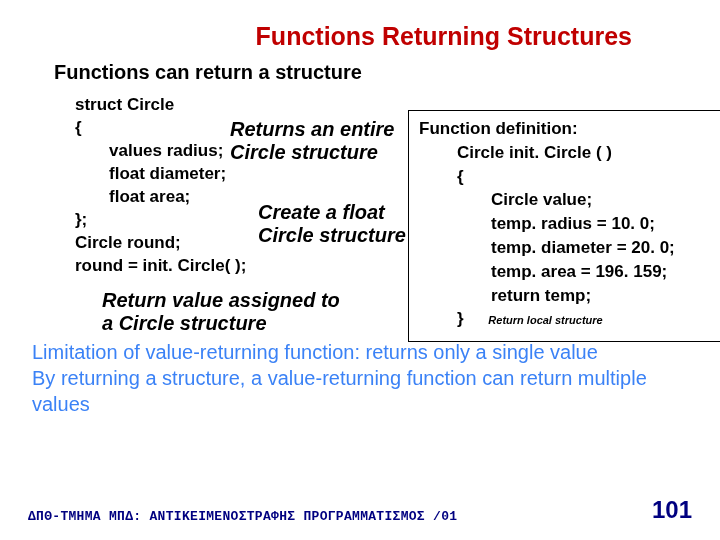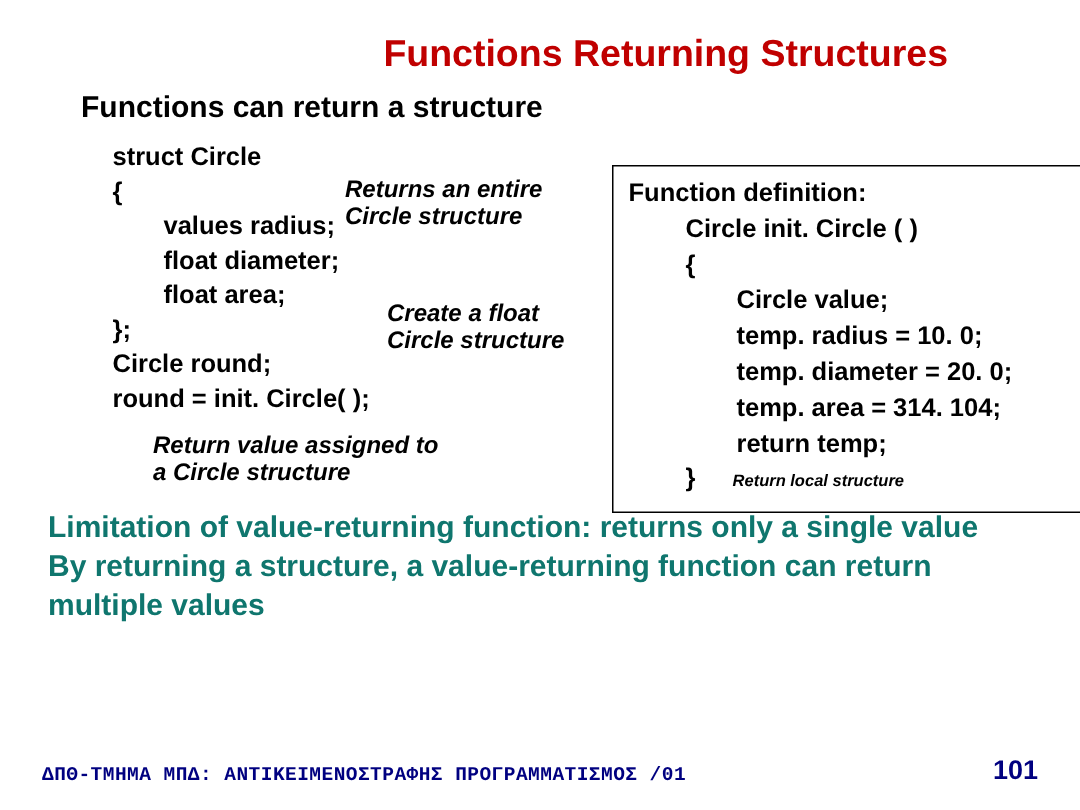--- a/index.html
+++ b/index.html
@@ -45,21 +45,21 @@
     font-weight: bold;
     font-size: 17px;
     line-height: 1.35;
     margin-left: 17px;
   }
   .left-code .ind { padding-left: 34px; display: block; }
   .annot {
     position: absolute;
     font-style: italic;
     font-weight: bold;
-    font-size: 16px;
+    font-size: 20px;
     color: #000;
     line-height: 1.15;
   }
   .annot1 { left: 172px; top: 24px; }
   .annot2 { left: 200px; top: 107px; }
   .annot3 { left: 44px; top: 195px; }
   .def-box {
     position: absolute;
     left: 350px;
     top: 16px;
@@ -72,22 +72,22 @@
   }
   .def-box .ind { padding-left: 38px; display: block; }
   .def-box .ind2 { padding-left: 72px; display: block; }
   .def-annot {
     font-style: italic;
     font-weight: bold;
     font-size: 11px;
     padding-left: 20px;
   }
   .limitation {
-    color: #0f766e;
-    font-weight: bold;
+    color: #3b82f6;
+    font-weight: normal;
     font-size: 20px;
     line-height: 1.3;
     margin-left: 4px;
     margin-right: 10px;
   }
   .footer {
     position: absolute;
     bottom: 16px;
     left: 28px;
     right: 28px;
@@ -98,21 +98,21 @@
   .footer-left {
     color: #000080;
     font-weight: bold;
     font-size: 13px;
     font-family: "Courier New", monospace;
     letter-spacing: 0.3px;
   }
   .footer-right {
     color: #000080;
     font-weight: bold;
-    font-size: 18px;
+    font-size: 24px;
   }
 </style>
 </head>
 <body>
 
 <div class="slide">
 
   <div class="title">Functions Returning Structures</div>
   <div class="subtitle">Functions can return a structure</div>
 
@@ -144,21 +144,21 @@
       <span>a Circle structure</span>
     </div>
 
     <div class="def-box">
       <span>Function definition:</span><br>
       <span class="ind">Circle init. Circle (  )</span>
       <span class="ind">{</span>
       <span class="ind2">Circle value;</span>
       <span class="ind2">temp. radius = 10. 0;</span>
       <span class="ind2">temp. diameter = 20. 0;</span>
-      <span class="ind2">temp. area = 314. 104;</span>
+      <span class="ind2">temp. area = 196. 159;</span>
       <span class="ind2">return temp;</span>
       <span class="ind">
         <span>}</span>
         <span class="def-annot">Return local structure</span>
       </span>
     </div>
 
   </div>
 
   <div class="limitation">

